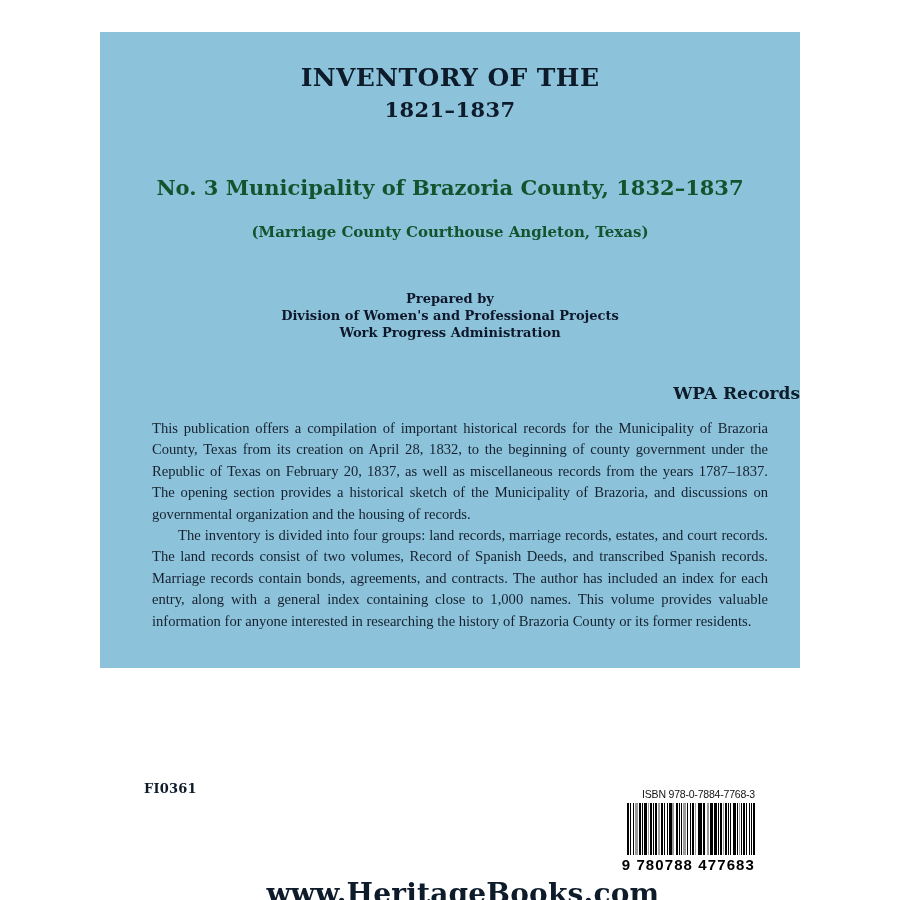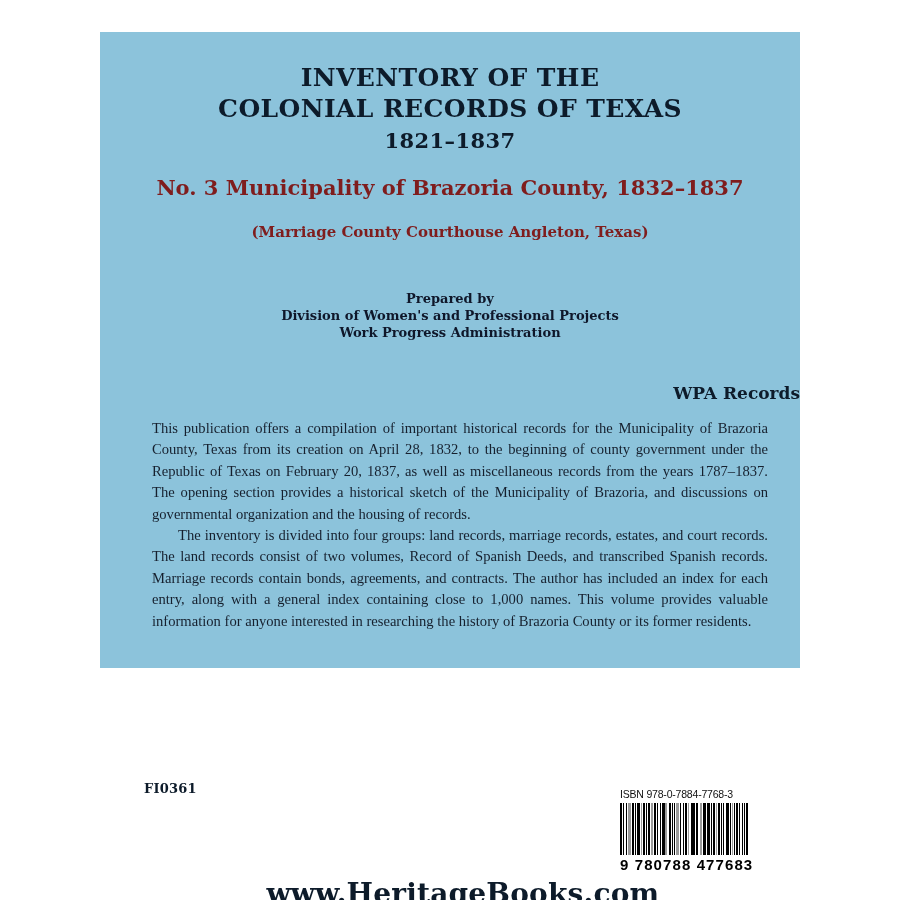--- a/index.html
+++ b/index.html
@@ -58,21 +58,21 @@
     margin-top: 2px;
   }
 
   
   .volume-block {
     position: absolute;
     left: 0;
     top: 143px;
     width: 700px;
     text-align: center;
-    color: #7f1d1d;
+    color: #14532d;
   }
   .volume-title {
     font-family: "DejaVu Serif", "Liberation Serif", serif;
     font-weight: bold;
     font-size: 21px;
     line-height: 26px;
   }
   .volume-location {
     font-family: "DejaVu Serif", "Liberation Serif", serif;
     font-weight: bold;
@@ -148,21 +148,21 @@
     position: absolute;
     left: 515px;
     top: 743px;
     width: 145px;
     height: 100px;
     background: #ffffff;
     box-sizing: border-box;
     padding: 13px 5px 2px 5px;
     display: flex;
     flex-direction: column;
-    align-items: flex-start;
+    align-items: flex-end;
   }
   .isbn-text {
     font-family: "Liberation Sans", "DejaVu Sans", sans-serif;
     font-size: 10.5px;
     color: #111111;
     letter-spacing: -0.2px;
     white-space: nowrap;
     line-height: 13px;
   }
   .barcode-bars {
@@ -206,21 +206,20 @@
   }
 </style>
 </head>
 <body>
 
 <div class="page">
   <div class="cover">
 
     <div class="title-block">
       <div class="title-line">INVENTORY OF THE</div>
-      <div class="title-line">COLONIAL RECORDS OF TEXAS</div>
       <div class="title-years">1821–1837</div>
     </div>
 
     <div class="volume-block">
       <div class="volume-title">No. 3 Municipality of Brazoria County, 1832–1837</div>
       <div class="volume-location">(Marriage County Courthouse Angleton, Texas)</div>
     </div>
 
     <div class="credits-block">
       <div class="credit-line">Prepared by</div>

